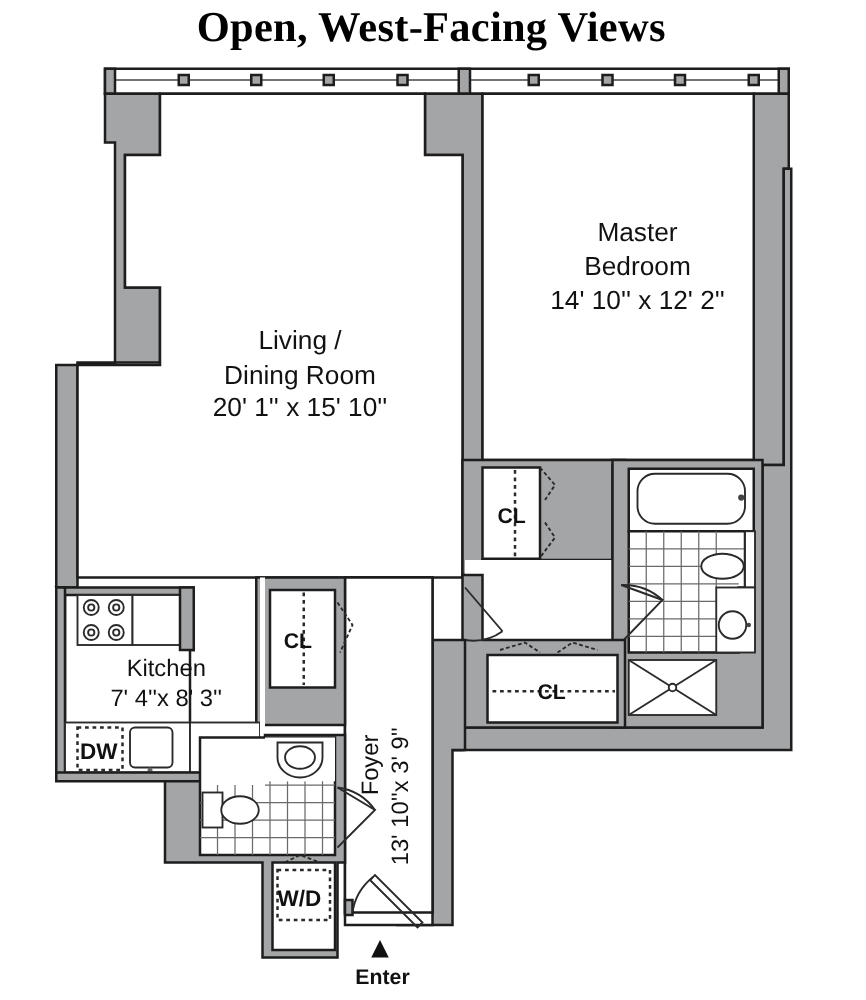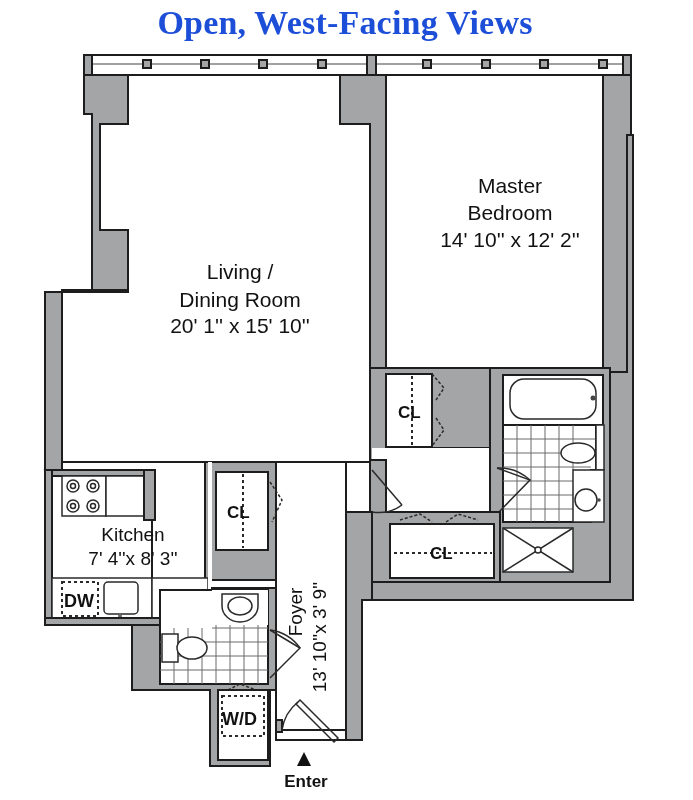--- a/index.html
+++ b/index.html
@@ -1,20 +1,20 @@
 <!DOCTYPE html>
 <html><head>
   <meta charset="utf-8">
   <style>
     html, body { margin: 0; padding: 0; background: #ffffff; }
     body { width: 693px; height: 800px; position: relative; overflow: hidden; }
     .title {
       position: absolute; left: 0; top: 4px; width: 690px; text-align: center;
       font-family: "Liberation Serif", "DejaVu Serif", serif; font-weight: bold;
-      font-size: 34px; color: #1d4ed8; letter-spacing: 0.2px;
+      font-size: 34px; color: #000000; letter-spacing: 0.2px;
     }
     svg.plan { position: absolute; left: 0; top: 0; }
     .wall { fill: #a3a5a7; stroke: #1d1d1d; stroke-width: 2; }
     .room { fill: #ffffff; stroke: #1d1d1d; stroke-width: 2; }
     .thin { fill: none; stroke: #2a2a2a; stroke-width: 1.5; }
     .fix  { fill: #ffffff; stroke: #2a2a2a; stroke-width: 1.5; }
     .dash { fill: none; stroke: #2a2a2a; stroke-width: 2; stroke-dasharray: 3 3; }
     .tile { stroke: #6a6a6a; stroke-width: 1; }
     .lbl { font-family: "Liberation Sans", "DejaVu Sans", sans-serif; fill: #111; }
   </style>

